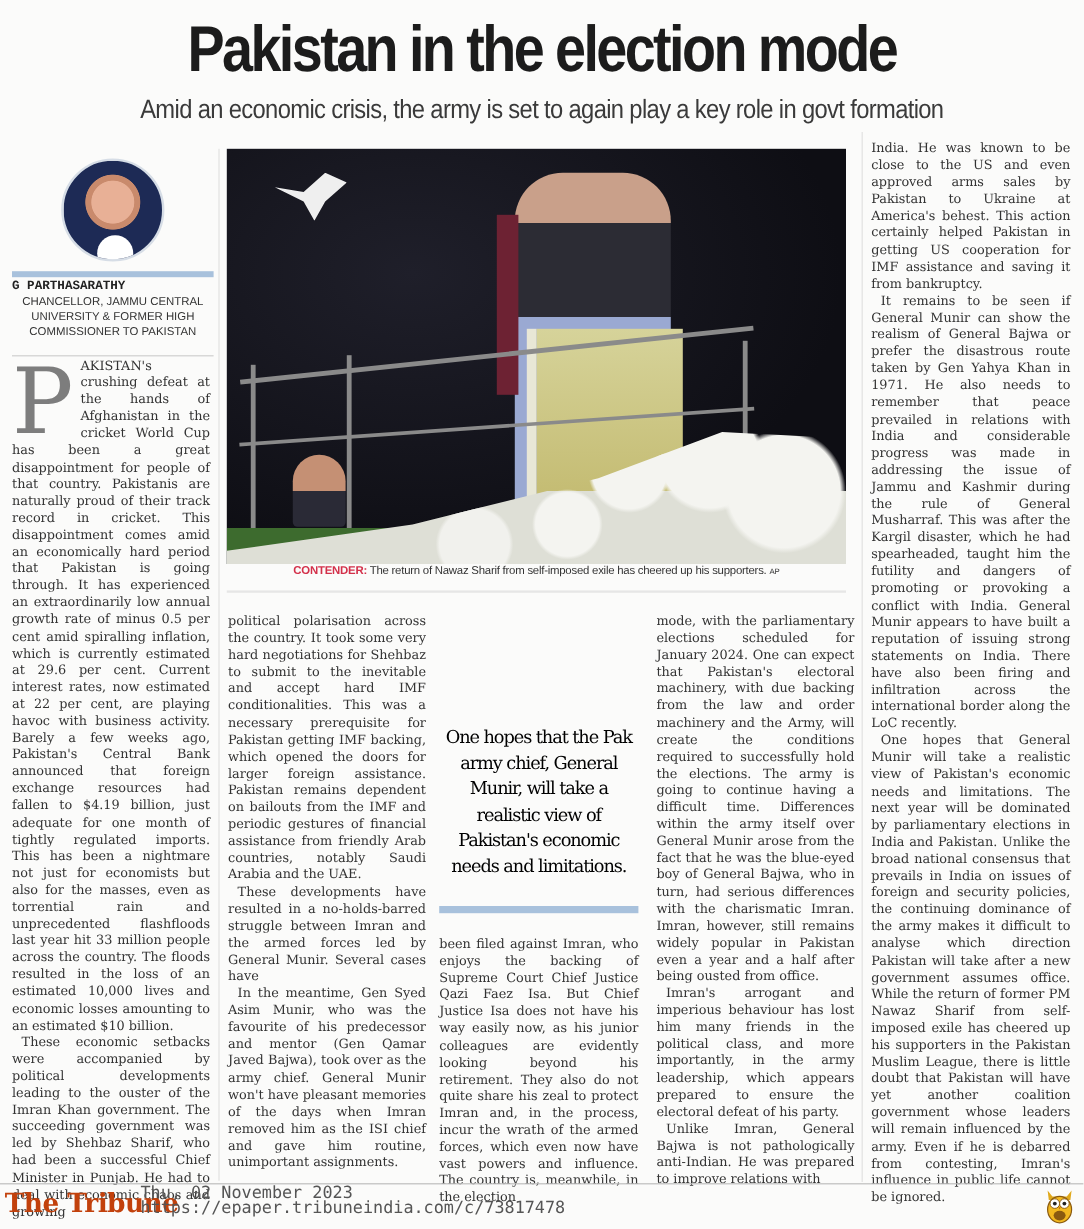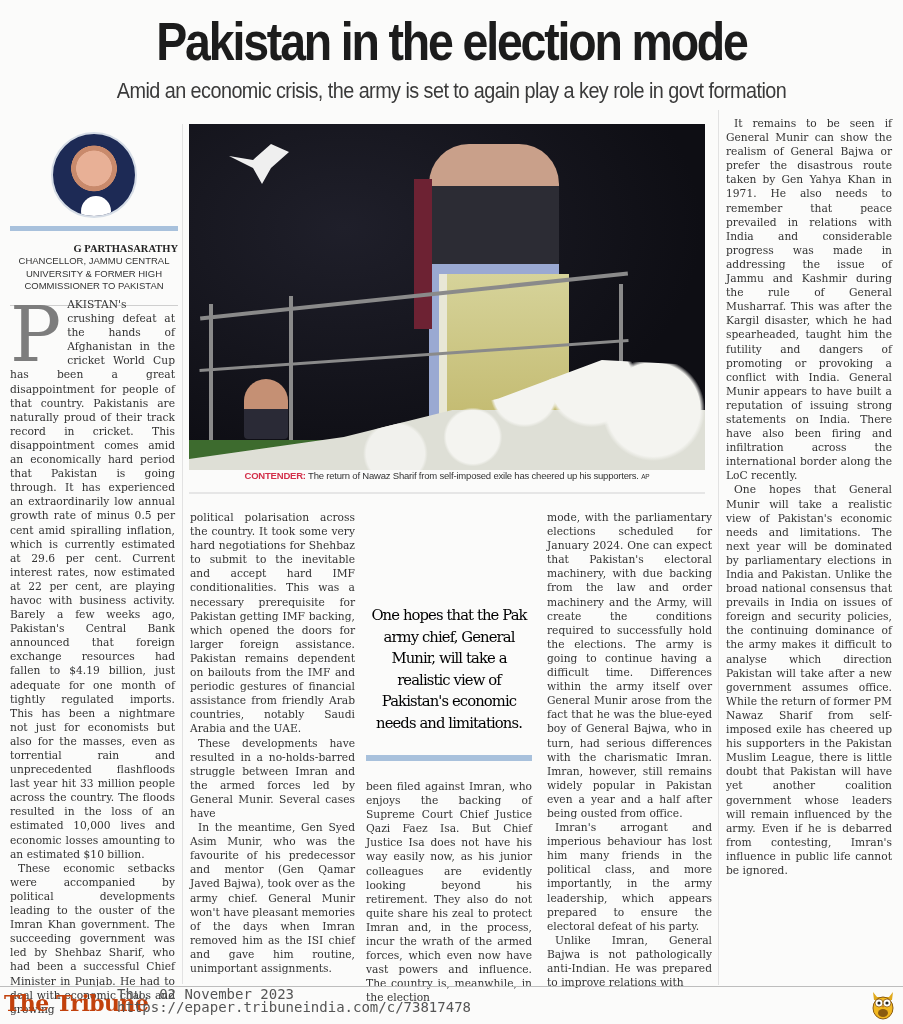--- a/index.html
+++ b/index.html
@@ -12,21 +12,21 @@
   .deck { position: absolute; top: 78px; left: 0; width: 903px; text-align: center;
     font-family: "Liberation Sans", sans-serif; font-size: 22px; color: #3a3a3a; letter-spacing: -0.6px;
     transform: scaleX(0.9); transform-origin: center; }
 
   .byline-box { position: absolute; left: 10px; top: 126px; width: 168px; }
   .avatar { width: 86px; height: 86px; border-radius: 50%; margin: 6px auto 0; border: 2px solid #d6dde6;
     background: radial-gradient(circle at 50% 42%, #e8b096 0 28%, #c98a6c 29% 36%, #1d2a55 37% 100%);
     position: relative; overflow: hidden; }
   .avatar::after { content: ""; position: absolute; left: 28px; top: 62px; width: 30px; height: 30px; border-radius: 50%; background: #fff; }
   .byline-rule { height: 5px; background: #a8c1dc; margin-top: 8px; }
-  .author-name { font-family: Liberation Serif, serif; font-weight: bold; font-size: 10.5px; text-align: right; margin-top: 12px; color: #222; }
+  .author-name { font-family: Liberation Mono, monospace; font-weight: bold; font-size: 10.5px; text-align: left; margin-top: 2px; color: #222; }
   .author-title { font-family: "Liberation Sans", sans-serif; font-size: 9.5px; text-align: center; line-height: 12.5px; color: #333; margin-top: 1px; }
   .byline-sep { height: 1px; background: #cfcfcf; margin-top: 12px; }
 
   .col { position: absolute; font-size: 10.7px; line-height: 14.1px; text-align: justify; hyphens: manual; color: #333; }
   .col p { text-indent: 8px; }
   .col p.first { text-indent: 0; }
   .col1 { left: 10px; top: 298px; width: 165px; }
   .col2 { left: 190px; top: 511px; width: 165px; }
   .col3 { left: 366px; top: 780px; width: 166px; }
   .col4 { left: 547px; top: 511px; width: 165px; }
@@ -137,20 +137,21 @@
   <p class="first">been filed against Imran, who enjoys the backing of Supreme Court Chief Justice Qazi Faez Isa. But Chief Justice Isa does not have his way easily now, as his junior colleagues are evidently looking beyond his retirement. They also do not quite share his zeal to protect Imran and, in the process, incur the wrath of the armed forces, which even now have vast powers and influence. The country is, meanwhile, in the election</p>
 </div>
 
 <div class="col col4">
   <p class="first">mode, with the parliamentary elections scheduled for January 2024. One can expect that Pakistan's electoral machinery, with due backing from the law and order machinery and the Army, will create the conditions required to successfully hold the elections. The army is going to continue having a difficult time. Differences within the army itself over General Munir arose from the fact that he was the blue-eyed boy of General Bajwa, who in turn, had serious differences with the charismatic Imran. Imran, however, still remains widely popular in Pakistan even a year and a half after being ousted from office.</p>
   <p>Imran's arrogant and imperious behaviour has lost him many friends in the political class, and more importantly, in the army leadership, which appears prepared to ensure the electoral defeat of his party.</p>
   <p>Unlike Imran, General Bajwa is not pathologically anti-Indian. He was prepared to improve relations with</p>
 </div>
 
 <div class="col col5">
+  <p class="first">India. He was known to be close to the US and even approved arms sales by Pakistan to Ukraine at America's behest. This action certainly helped Pakistan in getting US cooperation for IMF assistance and saving it from bankruptcy.</p>
   <p>It remains to be seen if General Munir can show the realism of General Bajwa or prefer the disastrous route taken by Gen Yahya Khan in 1971. He also needs to remember that peace prevailed in relations with India and considerable progress was made in addressing the issue of Jammu and Kashmir during the rule of General Musharraf. This was after the Kargil disaster, which he had spearheaded, taught him the futility and dangers of promoting or provoking a conflict with India. General Munir appears to have built a reputation of issuing strong statements on India. There have also been firing and infiltration across the international border along the LoC recently.</p>
   <p>One hopes that General Munir will take a realistic view of Pakistan's economic needs and limitations. The next year will be dominated by parliamentary elections in India and Pakistan. Unlike the broad national consensus that prevails in India on issues of foreign and security policies, the continuing dominance of the army makes it difficult to analyse which direction Pakistan will take after a new government assumes office. While the return of former PM Nawaz Sharif from self-imposed exile has cheered up his supporters in the Pakistan Muslim League, there is little doubt that Pakistan will have yet another coalition government whose leaders will remain influenced by the army. Even if he is debarred from contesting, Imran's influence in public life cannot be ignored.</p>
 </div>
 
 <div class="footer-rule"></div>
 <div class="footer-logo">The Tribune</div>
 <div class="footer-meta">
   <div>Thu, 02 November 2023</div>
   <div>https://epaper.tribuneindia.com/c/73817478</div>
 </div>

